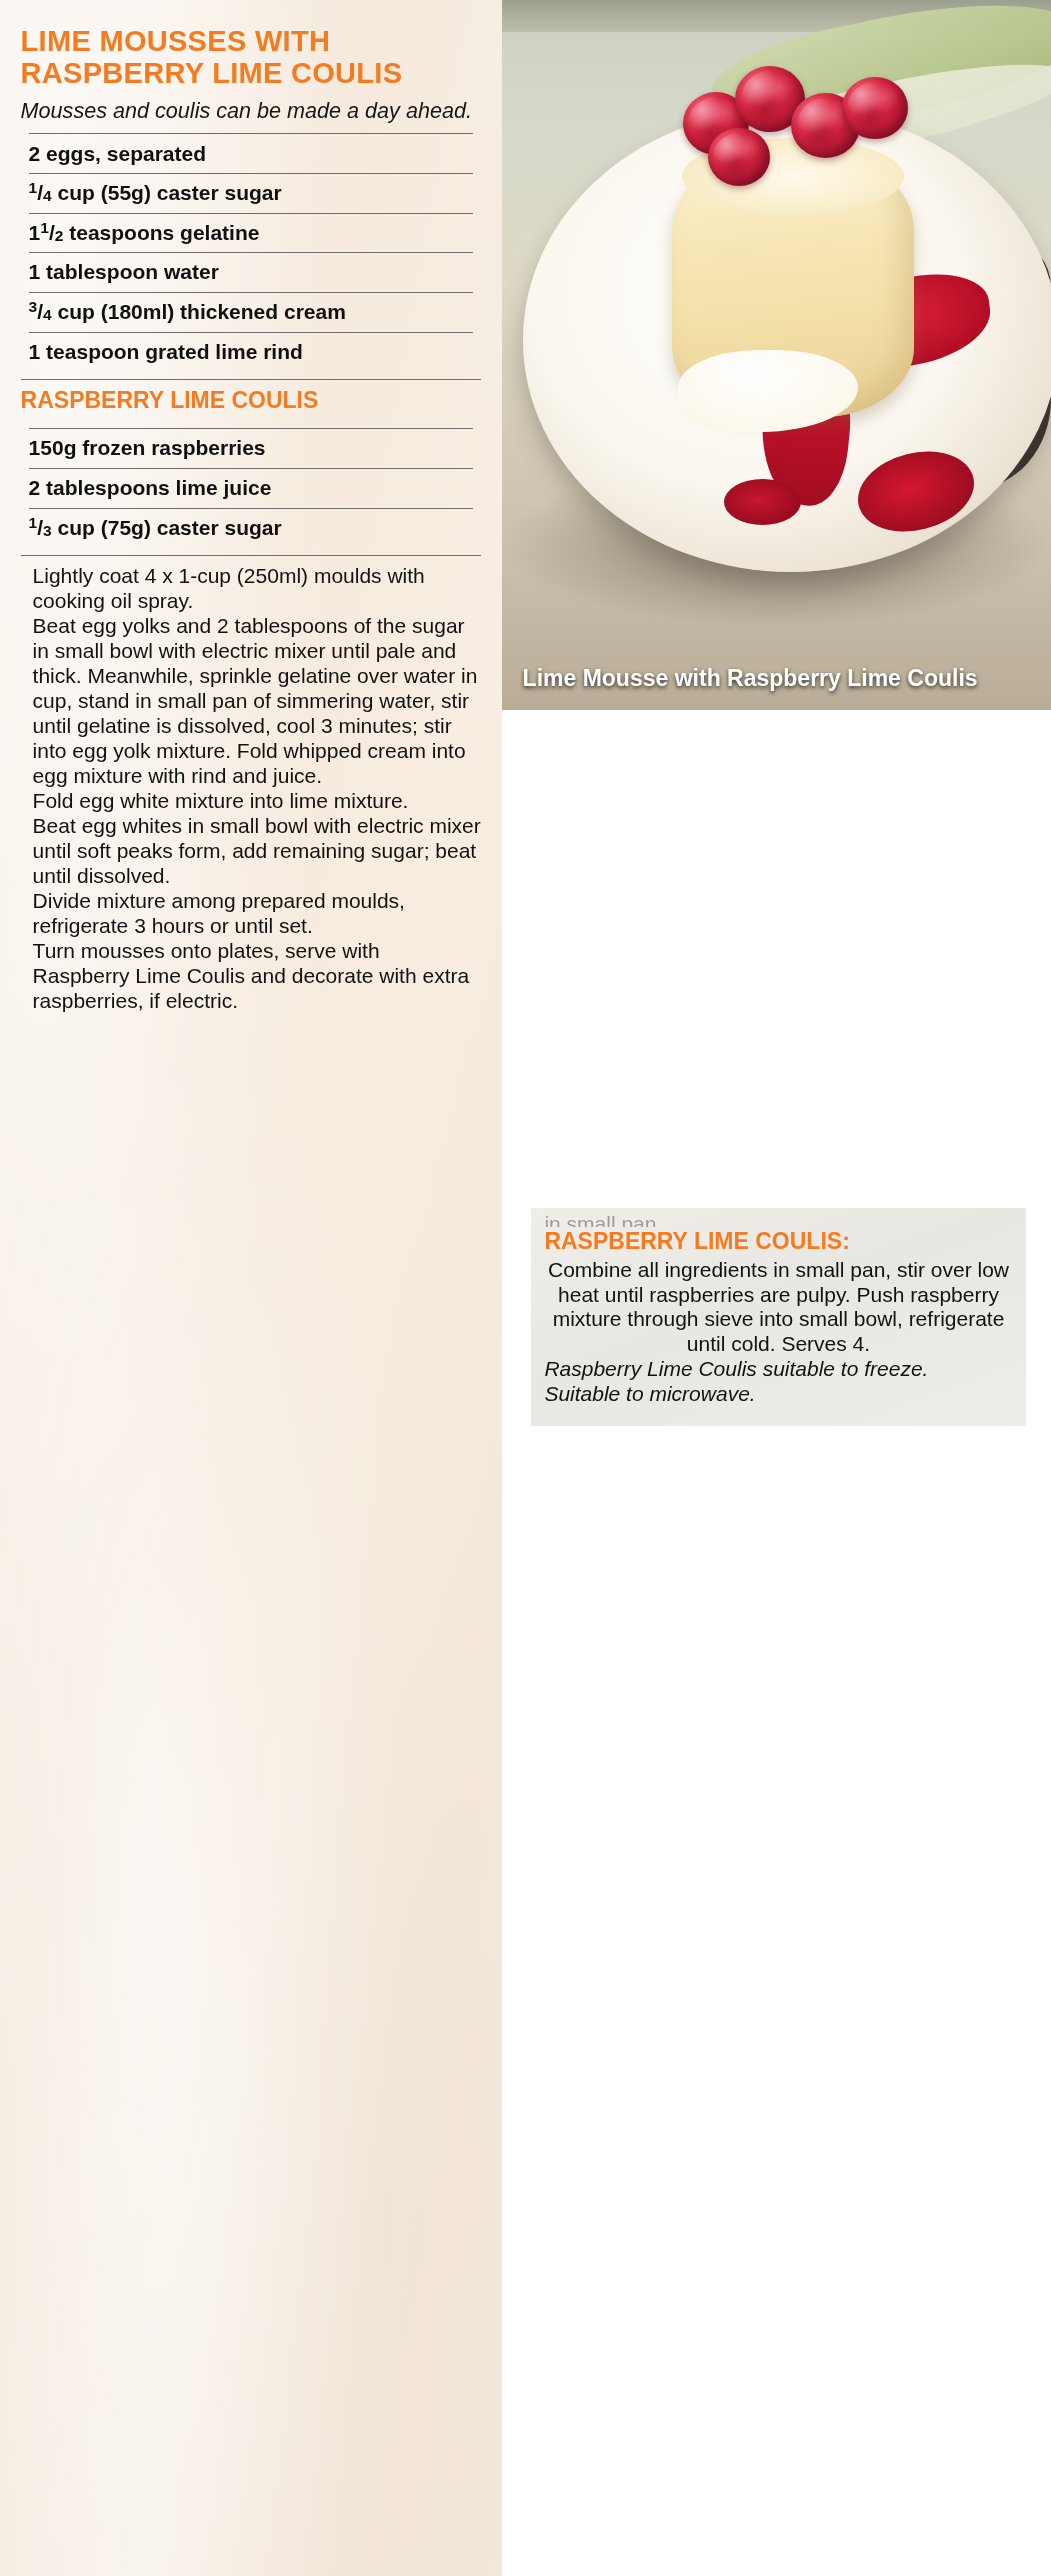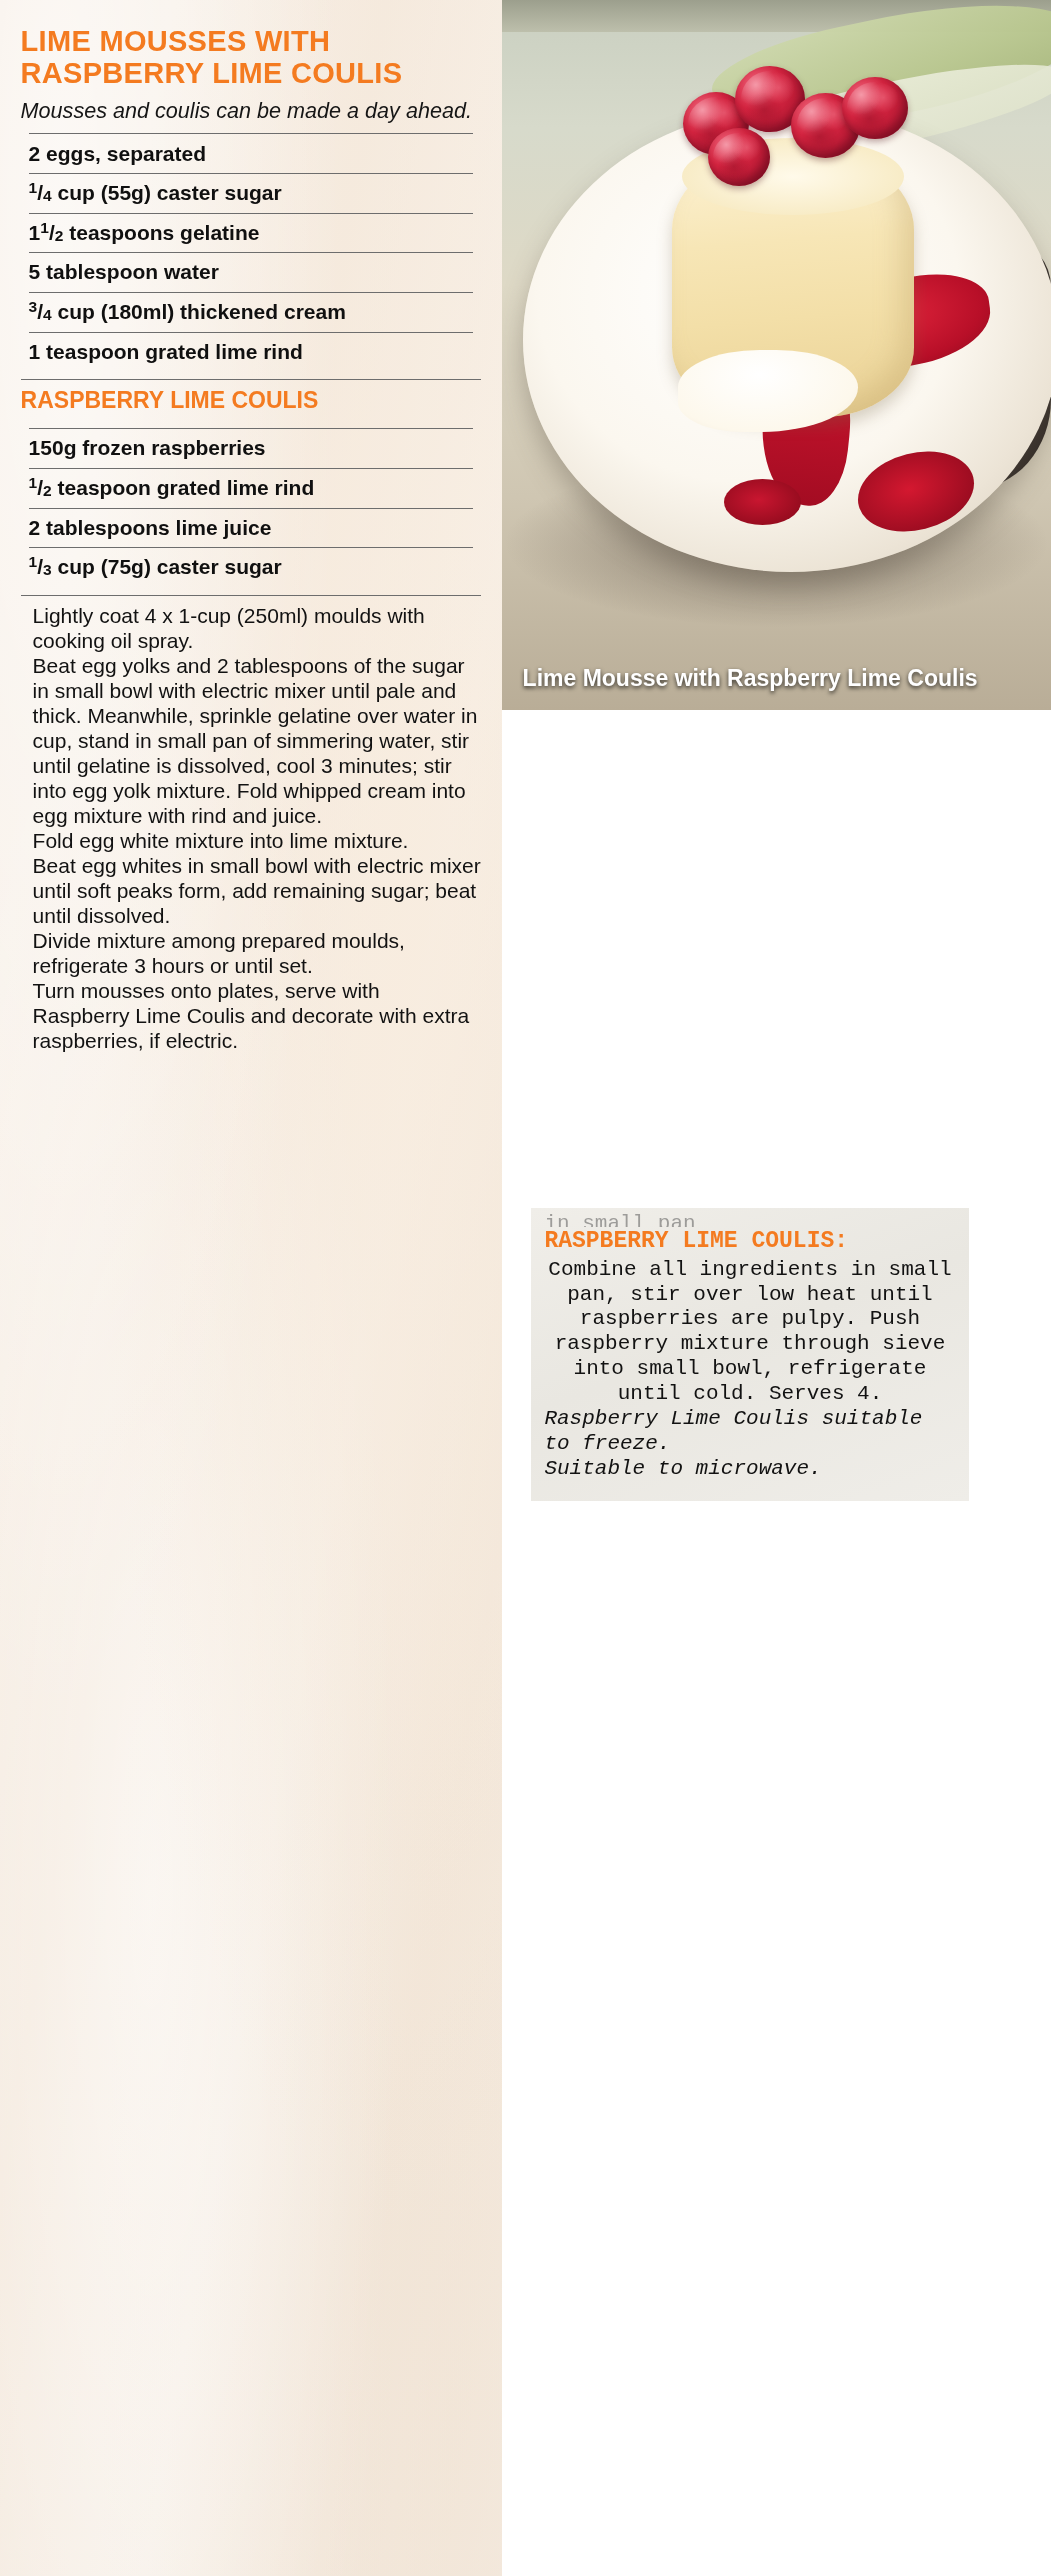--- a/index.html
+++ b/index.html
@@ -264,25 +264,24 @@
     font-weight: bold;
     line-height: 1.18;
     text-shadow: 0 1.5px 4.1px rgba(0,0,0,0.75);
   }
 
   
   .coulis-block {
     position: absolute;
     left: 531px;
     top: 1208px;
-    width: 438px;
+    width: 495px;
     background: linear-gradient(160deg, #f0eee9 0%, #e9e7e1 45%, #efedE8 100%);
     padding: 5.2px 13.4px 18.5px 13.4px;
     box-sizing: border-box;
-    font-family: Liberation Mono, monospace;
   }
   .coulis-clip {
     font-size: 21px;
     color: #5b5b5b;
     line-height: 1.0;
     height: 13.4px;
     overflow: hidden;
     opacity: 0.55;
     margin-bottom: 2.1px;
   }
@@ -325,38 +324,35 @@
         <li class="ing-item">
           <span>2 eggs, separated</span>
         </li>
         <li class="ing-item">
           <span class="frac"><sup>1</sup>/<sub>4</sub> cup (55g) caster sugar</span>
         </li>
         <li class="ing-item">
           <span class="frac">1<sup>1</sup>/<sub>2</sub> teaspoons gelatine</span>
         </li>
         <li class="ing-item">
-          <span>5 tablespoon water</span>
+          <span>1 tablespoon water</span>
         </li>
         <li class="ing-item">
           <span class="frac"><sup>3</sup>/<sub>4</sub> cup (180ml) thickened cream</span>
         </li>
         <li class="ing-item">
           <span>1 teaspoon grated lime rind</span>
         </li>
       </ul>
 
       <div class="sub-head">RASPBERRY LIME COULIS</div>
 
       <ul class="ing-list">
         <li class="ing-item">
           <span>150g frozen raspberries</span>
-        </li>
-        <li class="ing-item">
-          <span class="frac"><sup>1</sup>/<sub>2</sub> teaspoon grated lime rind</span>
         </li>
         <li class="ing-item">
           <span>2 tablespoons lime juice</span>
         </li>
         <li class="ing-item">
           <span class="frac"><sup>1</sup>/<sub>3</sub> cup (75g) caster sugar</span>
         </li>
       </ul>
 
       <div class="method">

